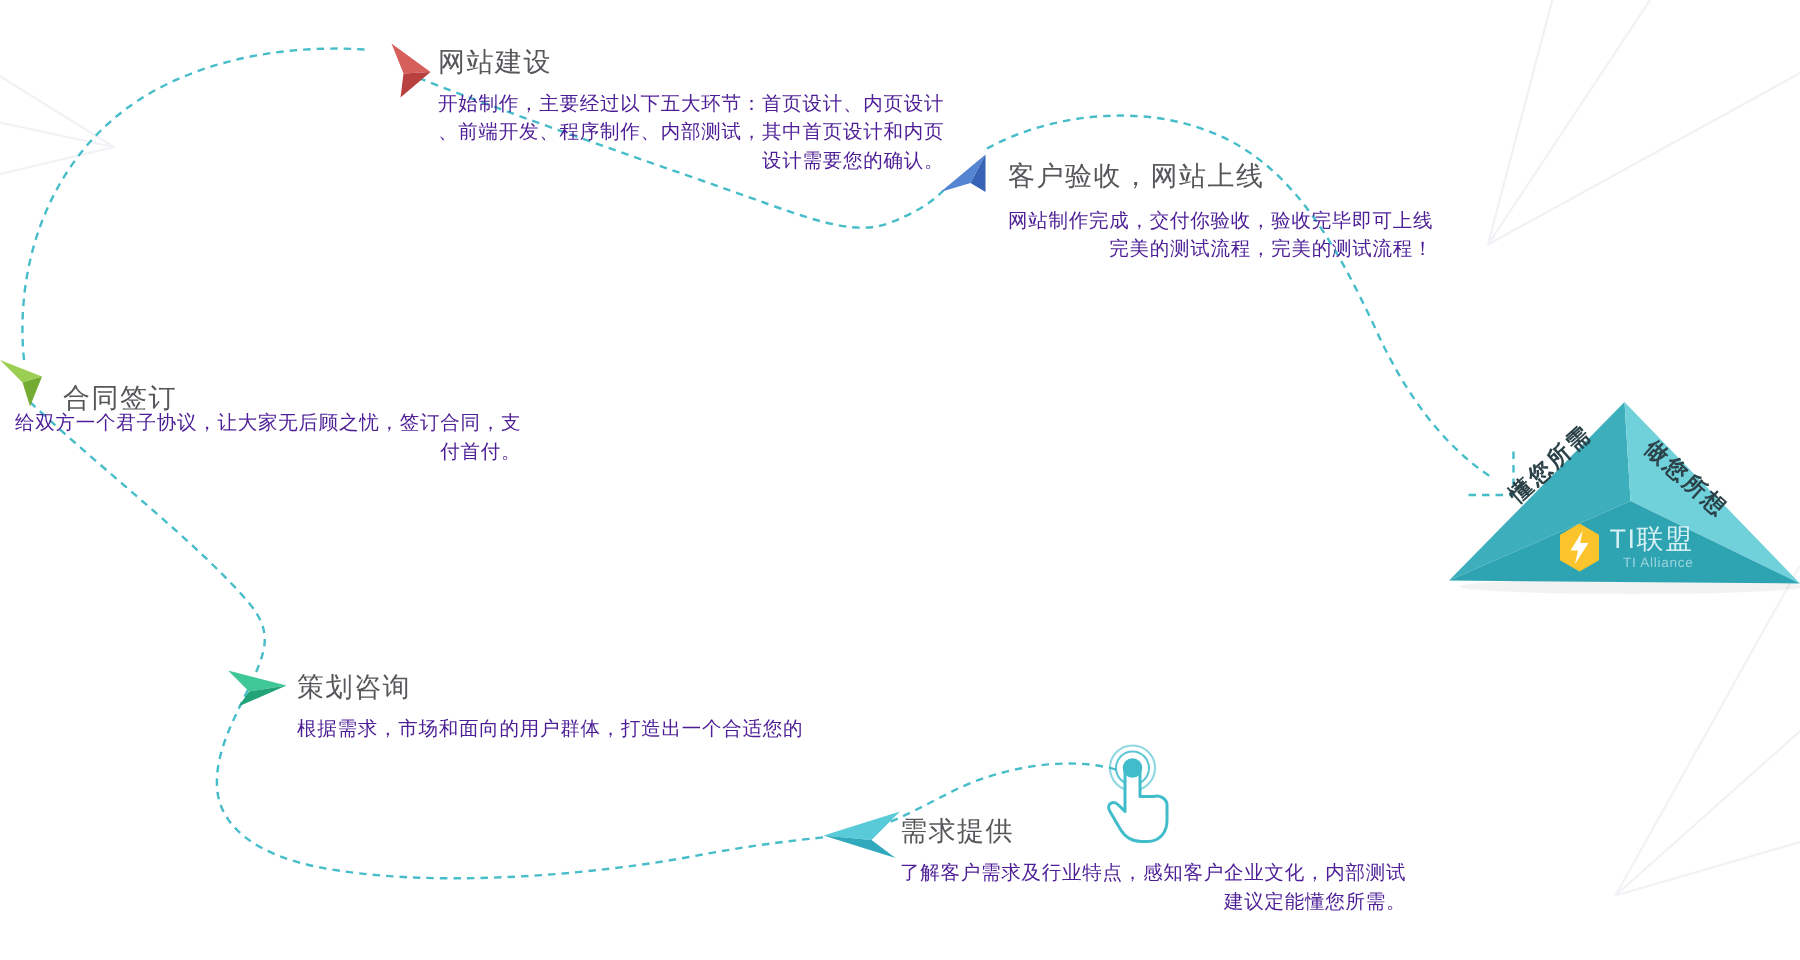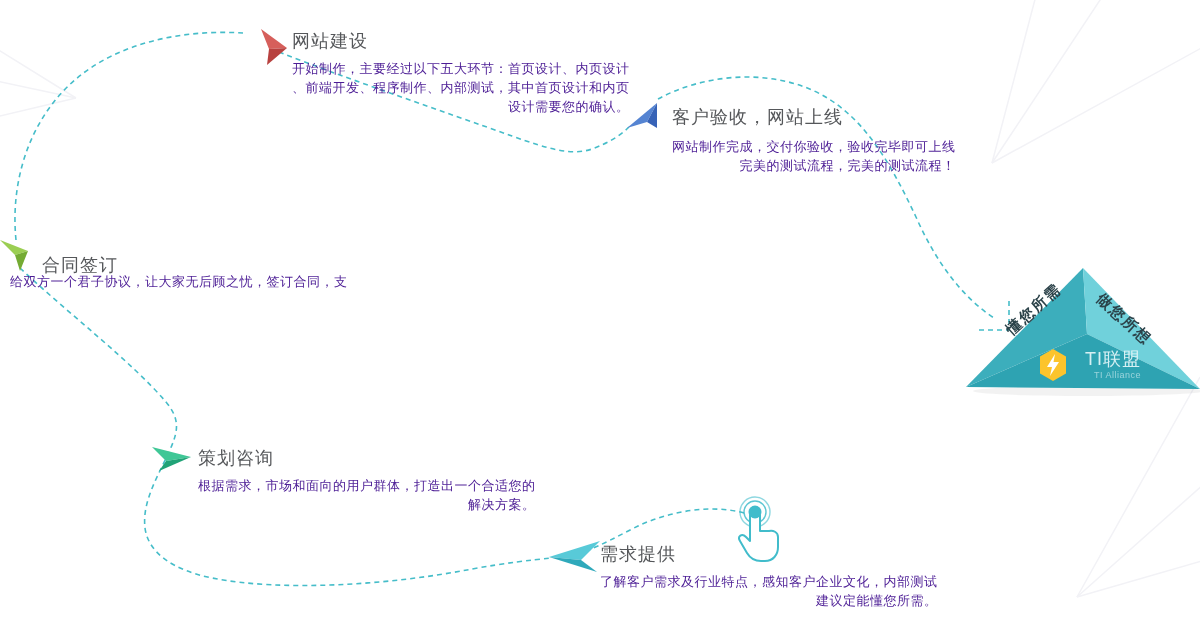--- a/index.html
+++ b/index.html
@@ -14,21 +14,21 @@
   }
   .step-desc{
     position:absolute;font-size:13px;color:#4c1d95;line-height:19px;
     letter-spacing:.5px;white-space:nowrap;text-align:right;
   }
   .pyr-label{
     position:absolute;font-size:15px;font-weight:bold;color:#2b4249;
     letter-spacing:2px;white-space:nowrap;transform-origin:center;
   }
   .brand{
-    position:absolute;left:1038px;top:348px;display:flex;align-items:center;gap:17px;
+    position:absolute;left:1038px;top:348px;display:flex;align-items:center;gap:5px;
   }
   .brand-text{display:flex;flex-direction:column;line-height:1;}
   .brand-name{font-size:18px;color:rgba(228,246,248,0.92);letter-spacing:1px;}
   .brand-sub{font-size:9px;color:rgba(240,252,253,0.55);margin-top:3px;letter-spacing:.5px;text-align:right;}
 </style>
 </head>
 <body>
 
 <div class="canvas">
 
@@ -86,26 +86,26 @@
 
   <div class="step-title" style="left:672px;top:105px">客户验收，网站上线</div>
   <div class="step-desc" style="left:672px;top:137px">
     <div>网站制作完成，交付你验收，验收完毕即可上线</div>
     <div>完美的测试流程，完美的测试流程！</div>
   </div>
 
   <div class="step-title" style="left:42px;top:253px">合同签订</div>
   <div class="step-desc" style="left:10px;top:272px">
     <div>给双方一个君子协议，让大家无后顾之忧，签订合同，支</div>
+    <div>付首付。</div>
   </div>
 
   <div class="step-title" style="left:198px;top:446px">策划咨询</div>
   <div class="step-desc" style="left:198px;top:476px">
     <div>根据需求，市场和面向的用户群体，打造出一个合适您的</div>
-    <div>解决方案。</div>
   </div>
 
   <div class="step-title" style="left:600px;top:542px">需求提供</div>
   <div class="step-desc" style="left:600px;top:572px">
     <div>了解客户需求及行业特点，感知客户企业文化，内部测试</div>
     <div>建议定能懂您所需。</div>
   </div>
 
   <svg class="layer" style="left:733px;top:494px" width="54" height="70" viewBox="0 0 54 70">
     <circle cx="22" cy="18" r="15" fill="none" stroke-width="1.4" opacity="0.6" stroke="#41bccb"></circle>

